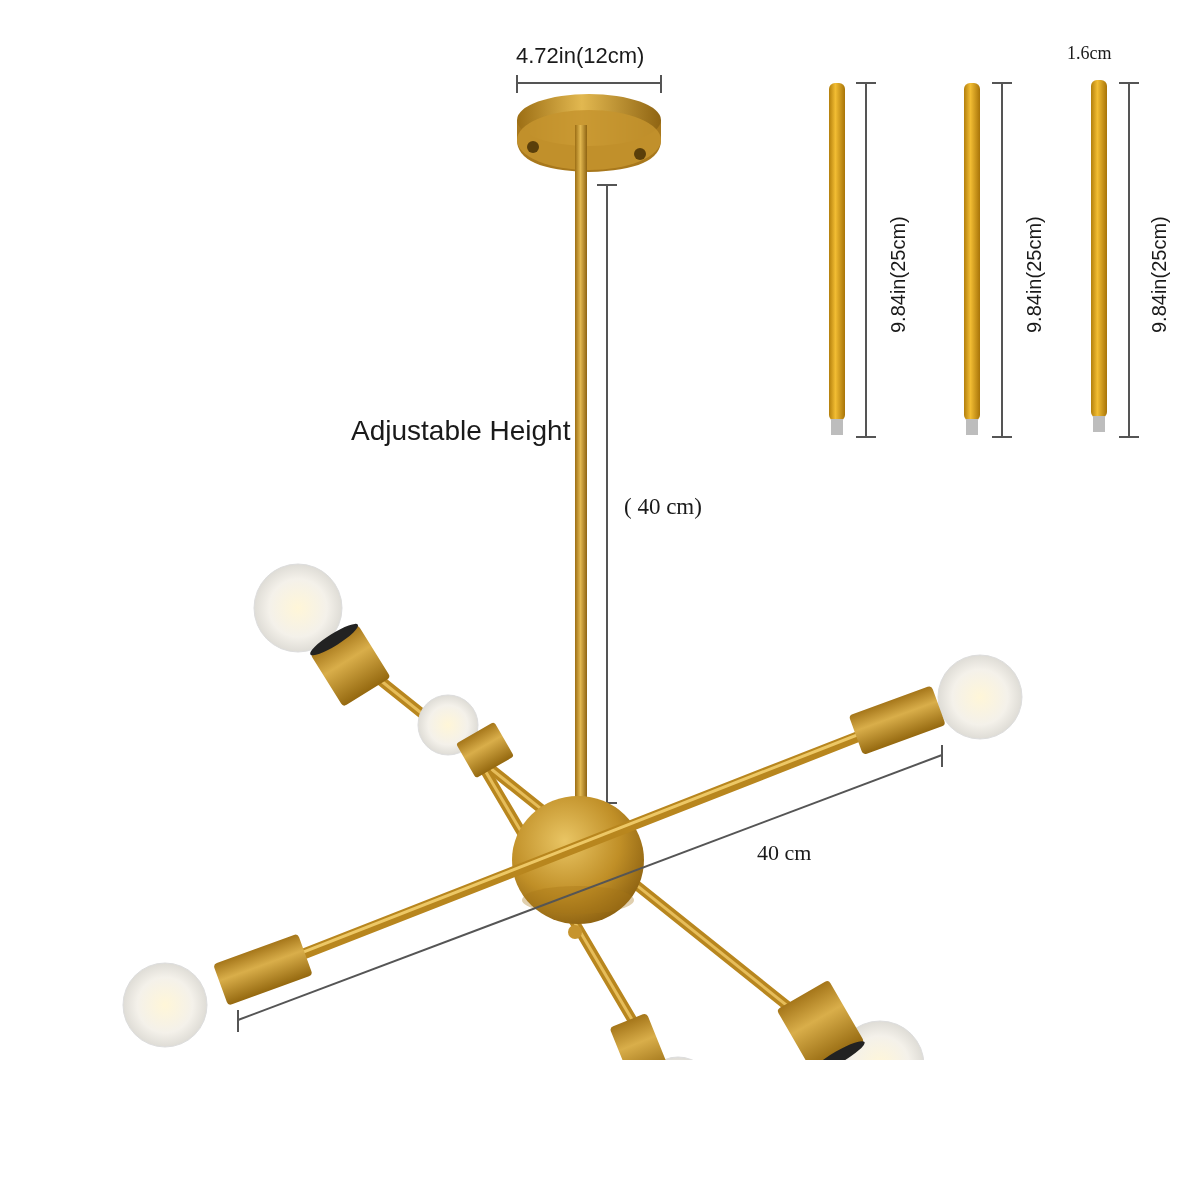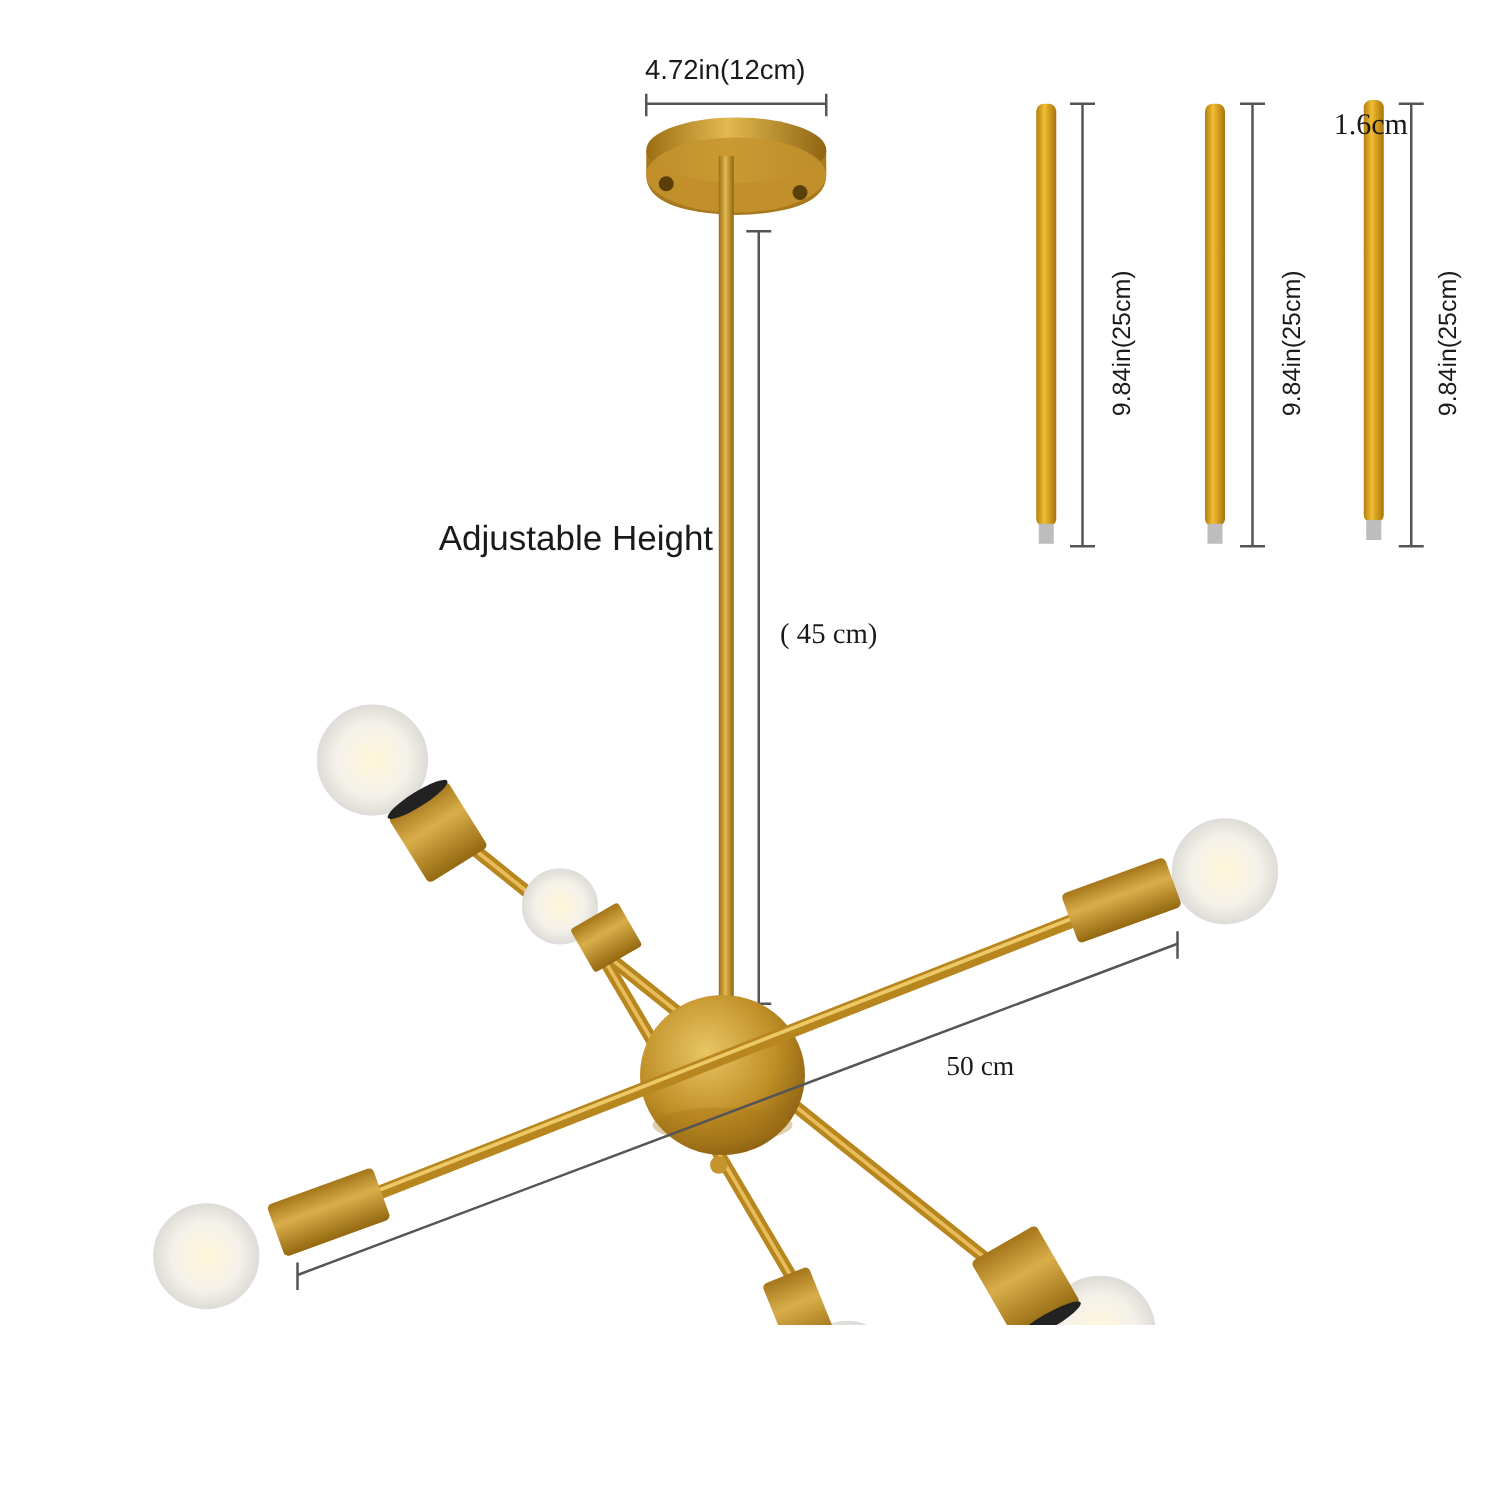--- a/index.html
+++ b/index.html
@@ -161,22 +161,22 @@
       <line x1="1129" y1="83" x2="1129" y2="437" stroke="#555" stroke-width="2"></line>
       <line x1="1119" y1="83" x2="1139" y2="83" stroke="#555" stroke-width="2"></line>
       <line x1="1119" y1="437" x2="1139" y2="437" stroke="#555" stroke-width="2"></line>
     </g>
   </svg>
 
   <div class="lbl sans" style="left:516px; top:43px; font-size:22px;">4.72in(12cm)</div>
 
   <div class="lbl sans" style="left:351px; top:415px; font-size:28px;">Adjustable Height</div>
 
-  <div class="lbl serif" style="left:624px; top:494px; font-size:23px;">( 45 cm)</div>
+  <div class="lbl serif" style="left:624px; top:494px; font-size:23px;">( 40 cm)</div>
 
-  <div class="lbl serif" style="left:757px; top:840px; font-size:22px;">50 cm</div>
+  <div class="lbl serif" style="left:757px; top:840px; font-size:22px;">40 cm</div>
 
-  <div class="lbl serif" style="left:1067px; top:43px; font-size:24px;margin-top:44px;">1.6cm</div>
+  <div class="lbl serif" style="left:1067px; top:43px; font-size:18px;">1.6cm</div>
 
   <div class="lbl sans rot" style="left:887px; top:333px; font-size:20px;">9.84in(25cm)</div>
   <div class="lbl sans rot" style="left:1023px; top:333px; font-size:20px;">9.84in(25cm)</div>
   <div class="lbl sans rot" style="left:1148px; top:333px; font-size:20px;">9.84in(25cm)</div>
 </div>
 
 </body></html>

